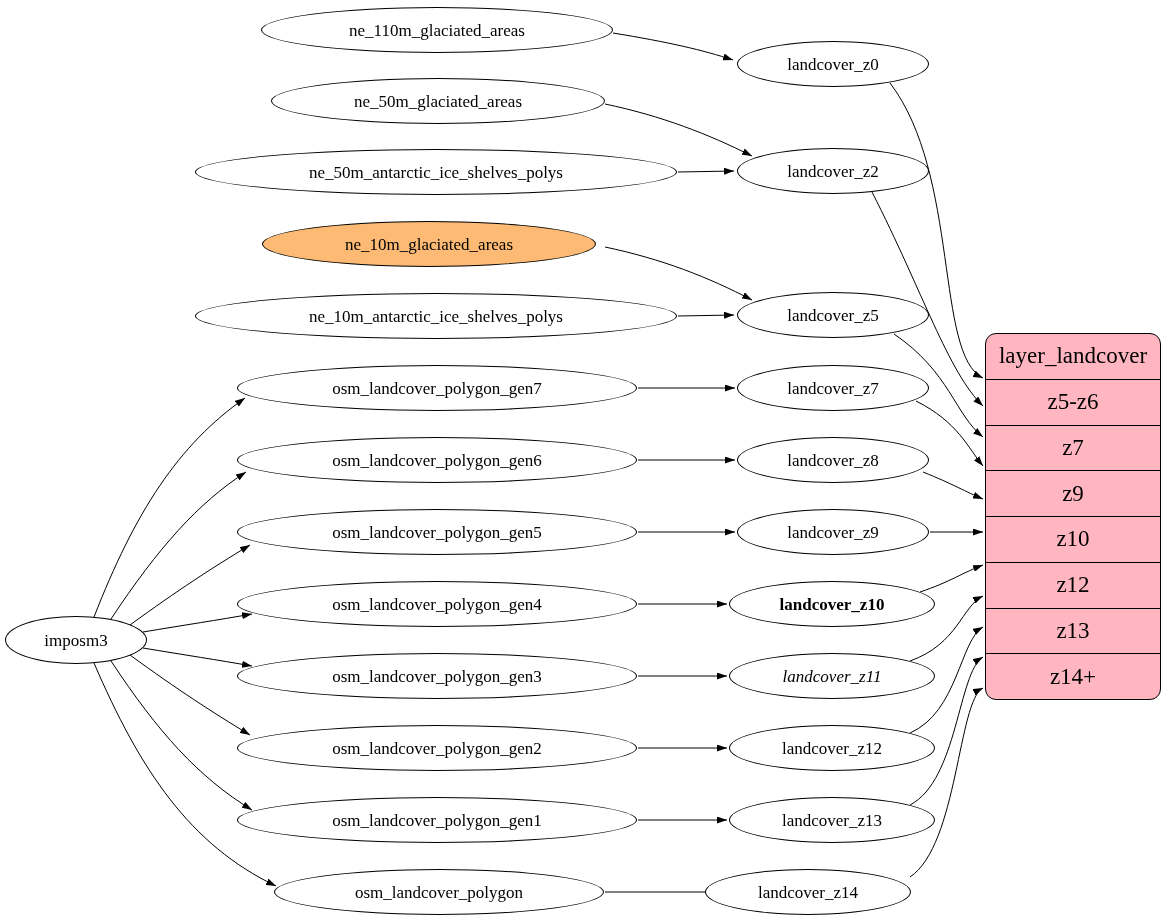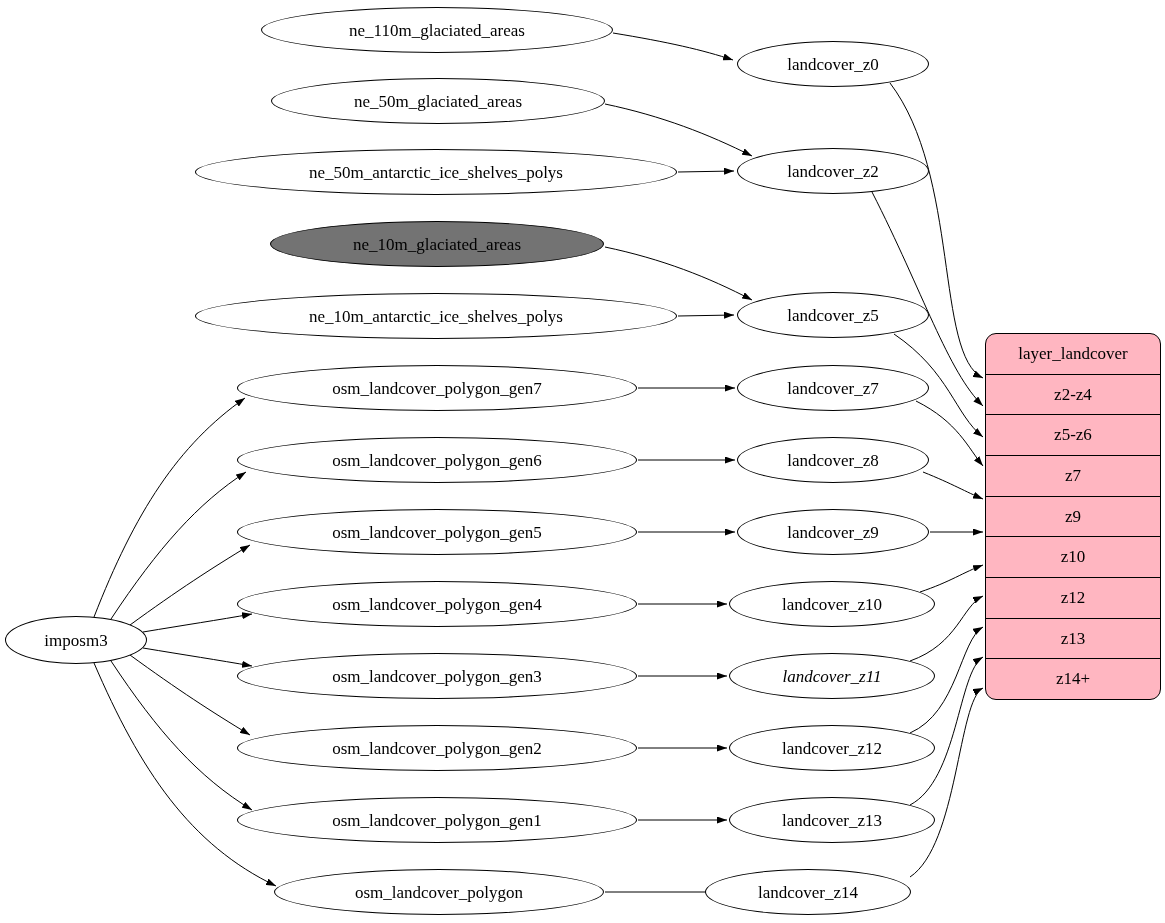--- a/index.html
+++ b/index.html
@@ -15,21 +15,21 @@
     display:flex;align-items:center;justify-content:center;
   }
   .ellipse-node span{font-size:17px;white-space:nowrap;line-height:1;}
   #table-node{
     position:absolute;box-sizing:border-box;
     border:1px solid #000;border-radius:11px;
     display:flex;flex-direction:column;overflow:hidden;
   }
   .trow{
     flex:1;display:flex;align-items:center;justify-content:center;
-    font-size:17px;box-sizing:border-box;
+    font-size:23px;box-sizing:border-box;
   }
   .trow.sep{border-top:1px solid #000;}
 </style>
 </head>
 <body>
 
 <div id="canvas">
   <svg id="edge-layer" width="1165" height="923" viewBox="0 0 1165 923">
     <defs>
       <marker id="arrowhead" viewBox="0 0 10 7" refX="10" refY="3.5" markerWidth="10" markerHeight="7" orient="auto">
@@ -78,21 +78,21 @@
       </div>
       <div class="ellipse-node" style="left: 261px; top: 7px; width: 352px; height: 46px; background: rgb(255, 255, 255); border-color: rgb(0, 0, 0);">
         <span>ne_110m_glaciated_areas</span>
       </div>
       <div class="ellipse-node" style="left: 271px; top: 78px; width: 334px; height: 46px; background: rgb(255, 255, 255); border-color: rgb(0, 0, 0);">
         <span>ne_50m_glaciated_areas</span>
       </div>
       <div class="ellipse-node" style="left: 195px; top: 149px; width: 482px; height: 46px; background: rgb(255, 255, 255); border-color: rgb(0, 0, 0);">
         <span>ne_50m_antarctic_ice_shelves_polys</span>
       </div>
-      <div class="ellipse-node" style="left: 270px; top: 221px; width: 334px; height: 46px; background: #737373; border-color: rgb(0, 0, 0);">
+      <div class="ellipse-node" style="left: 262px; top: 221px; width: 334px; height: 46px; background: #fdba74; border-color: rgb(0, 0, 0);">
         <span>ne_10m_glaciated_areas</span>
       </div>
       <div class="ellipse-node" style="left: 195px; top: 293px; width: 482px; height: 46px; background: rgb(255, 255, 255); border-color: rgb(0, 0, 0);">
         <span>ne_10m_antarctic_ice_shelves_polys</span>
       </div>
       <div class="ellipse-node" style="left: 237px; top: 365px; width: 400px; height: 46px; background: rgb(255, 255, 255); border-color: rgb(0, 0, 0);">
         <span>osm_landcover_polygon_gen7</span>
       </div>
       <div class="ellipse-node" style="left: 237px; top: 437px; width: 400px; height: 46px; background: rgb(255, 255, 255); border-color: rgb(0, 0, 0);">
         <span>osm_landcover_polygon_gen6</span>
@@ -126,40 +126,39 @@
       </div>
       <div class="ellipse-node" style="left: 737px; top: 365px; width: 192px; height: 46px; background: rgb(255, 255, 255); border-color: rgb(0, 0, 0);">
         <span>landcover_z7</span>
       </div>
       <div class="ellipse-node" style="left: 737px; top: 437px; width: 192px; height: 46px; background: rgb(255, 255, 255); border-color: rgb(0, 0, 0);">
         <span>landcover_z8</span>
       </div>
       <div class="ellipse-node" style="left: 737px; top: 509px; width: 192px; height: 46px; background: rgb(255, 255, 255); border-color: rgb(0, 0, 0);">
         <span>landcover_z9</span>
       </div>
-      <div class="ellipse-node" style="left: 729px; top: 581px; width: 206px; height: 46px; background: rgb(255, 255, 255); border-color: rgb(0, 0, 0);">
+      <div class="ellipse-node" style="left: 729px; top: 581px; width: 206px; height: 46px; background: rgb(255, 255, 255); border-color: rgb(0, 0, 0); font-weight: bold;">
         <span>landcover_z10</span>
       </div>
       <div class="ellipse-node" style="left: 729px; top: 653px; width: 206px; height: 46px; background: rgb(255, 255, 255); border-color: rgb(0, 0, 0); font-style: italic;">
         <span>landcover_z11</span>
       </div>
       <div class="ellipse-node" style="left: 729px; top: 725px; width: 206px; height: 46px; background: rgb(255, 255, 255); border-color: rgb(0, 0, 0);">
         <span>landcover_z12</span>
       </div>
       <div class="ellipse-node" style="left: 729px; top: 797px; width: 206px; height: 46px; background: rgb(255, 255, 255); border-color: rgb(0, 0, 0); align-items: center;">
         <span>landcover_z13</span>
       </div>
       <div class="ellipse-node" style="left: 705px; top: 869px; width: 206px; height: 46px; background: rgb(255, 255, 255); border-color: rgb(0, 0, 0);">
         <span>landcover_z14</span>
       </div>
     </div>
 
   <div id="table-node" style="left: 985px; top: 333px; width: 176px; height: 367px; background: rgb(255, 182, 193); border-color: rgb(0, 0, 0);">
     <div class="trow">layer_landcover</div>
-      <div class="trow sep">z2-z4</div>
       <div class="trow sep">z5-z6</div>
       <div class="trow sep">z7</div>
       <div class="trow sep">z9</div>
       <div class="trow sep">z10</div>
       <div class="trow sep">z12</div>
       <div class="trow sep">z13</div>
       <div class="trow sep">z14+</div>
     </div>
 </div>
 

